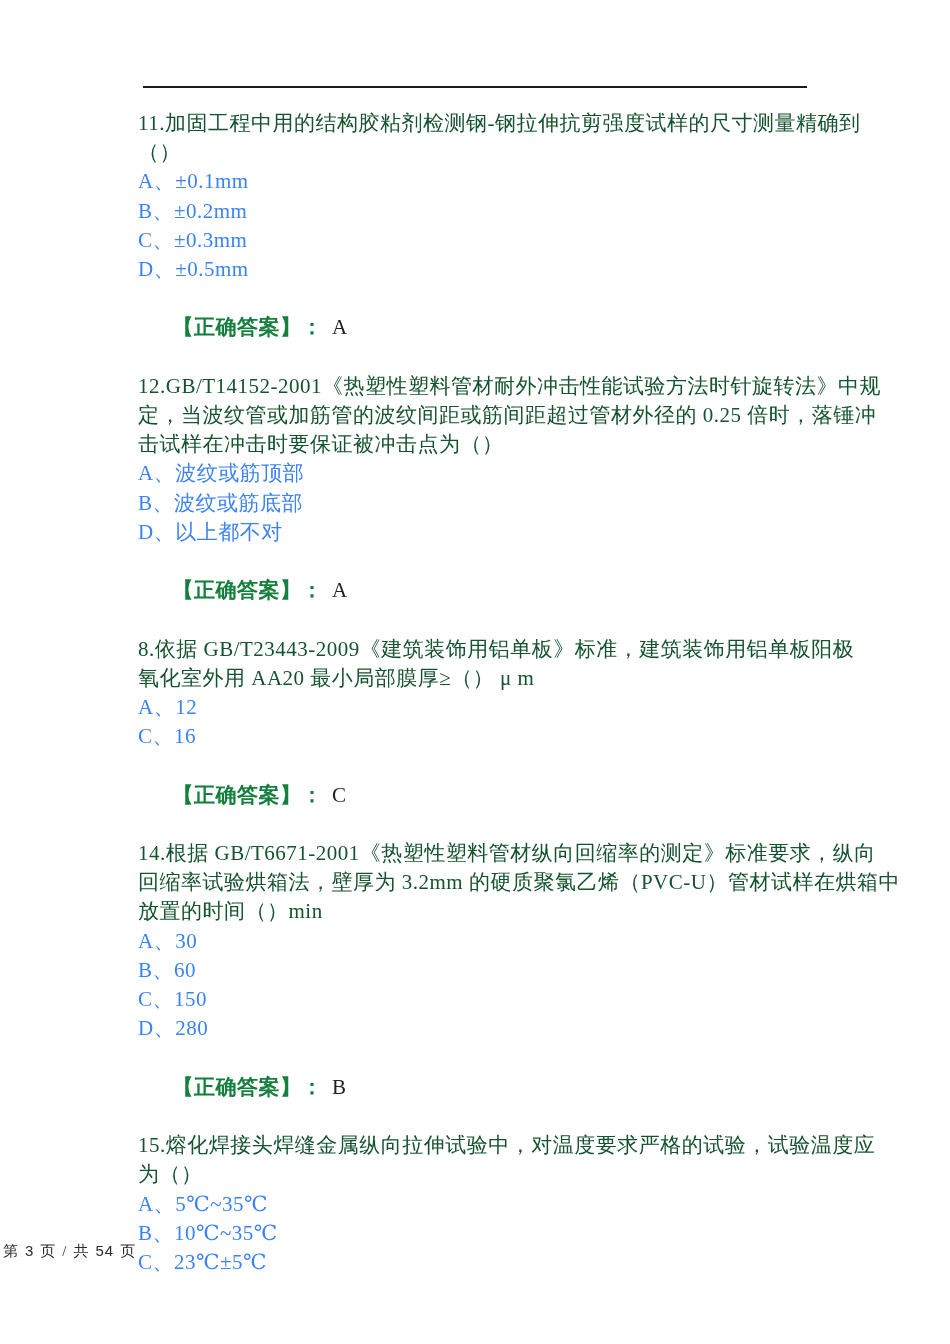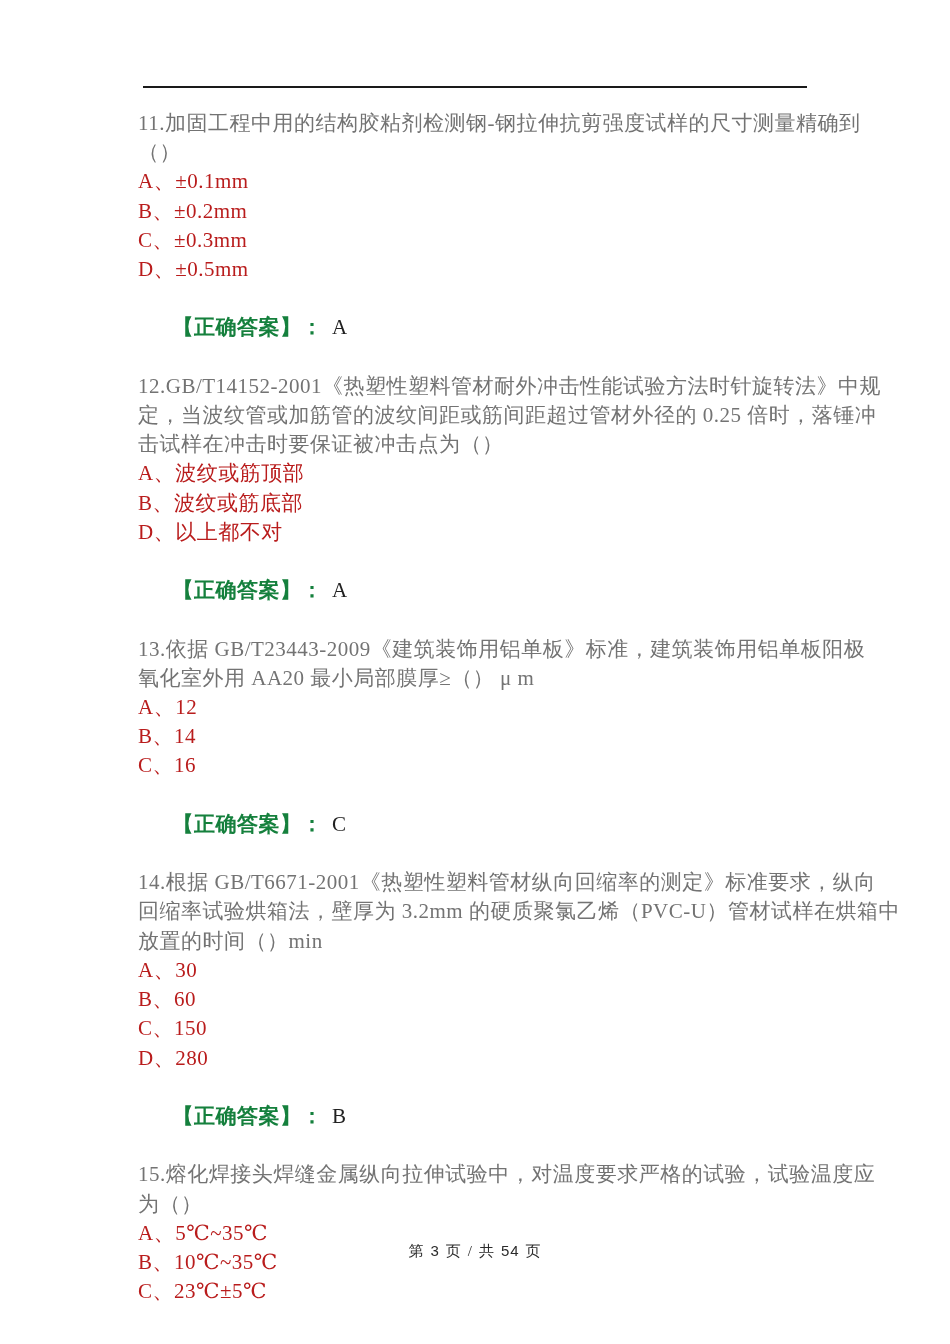--- a/index.html
+++ b/index.html
@@ -20,35 +20,35 @@
   }
   .content {
     position: absolute;
     left: 138px; top: 109px;
     width: 716px;
     font-size: 21px;
     line-height: 29.2px;
     letter-spacing: 0.5px;
   }
   .line { white-space: pre; min-height: 29.2px; }
-  .qtext { color: #737373; }
-  .option { color: #b91c1c; }
+  .qtext { color: #14532d; }
+  .option { color: #3b82f6; }
   .answer-line .answer-label {
     color: #15803d;
     font-weight: bold;
   }
   .answer-line .answer-letter {
     color: #212121;
     margin-left: 9px;
   }
   .footer {
     position: absolute;
     left: 0; top: 1242px;
     width: 950px;
-    text-align: center;
+    text-align: left;
     font-size: 15px;
     color: #2b2b2b;
     letter-spacing: 1px;
   }
   .footer span { margin: 0 3px; }
   .footer .num { font-family: "Liberation Sans", "DejaVu Sans", sans-serif; }
 </style>
 </head>
 <body>
 
@@ -71,24 +71,23 @@
     <div class="line qtext">12.GB/T14152-2001《热塑性塑料管材耐外冲击性能试验方法时针旋转法》中规</div>
     <div class="line qtext">定，当波纹管或加筋管的波纹间距或筋间距超过管材外径的 0.25 倍时，落锤冲</div>
     <div class="line qtext">击试样在冲击时要保证被冲击点为（）</div>
     <div class="line option">A、波纹或筋顶部</div>
     <div class="line option">B、波纹或筋底部</div>
     <div class="line option">D、以上都不对</div>
     <div class="line answer-line">
       <span class="answer-label">【正确答案】：</span><span class="answer-letter">A</span>
     </div>
 
-    <div class="line qtext">13.依据 GB/T23443-2009《建筑装饰用铝单板》标准，建筑装饰用铝单板阳极</div>
+    <div class="line qtext">8.依据 GB/T23443-2009《建筑装饰用铝单板》标准，建筑装饰用铝单板阳极</div>
     <div class="line qtext">氧化室外用 AA20 最小局部膜厚≥（） μ m</div>
     <div class="line option">A、12</div>
-    <div class="line option">B、14</div>
     <div class="line option">C、16</div>
     <div class="line answer-line">
       <span class="answer-label">【正确答案】：</span><span class="answer-letter">C</span>
     </div>
 
     <div class="line qtext">14.根据 GB/T6671-2001《热塑性塑料管材纵向回缩率的测定》标准要求，纵向</div>
     <div class="line qtext">回缩率试验烘箱法，壁厚为 3.2mm 的硬质聚氯乙烯（PVC-U）管材试样在烘箱中</div>
     <div class="line qtext">放置的时间（）min</div>
     <div class="line option">A、30</div>
     <div class="line option">B、60</div>

